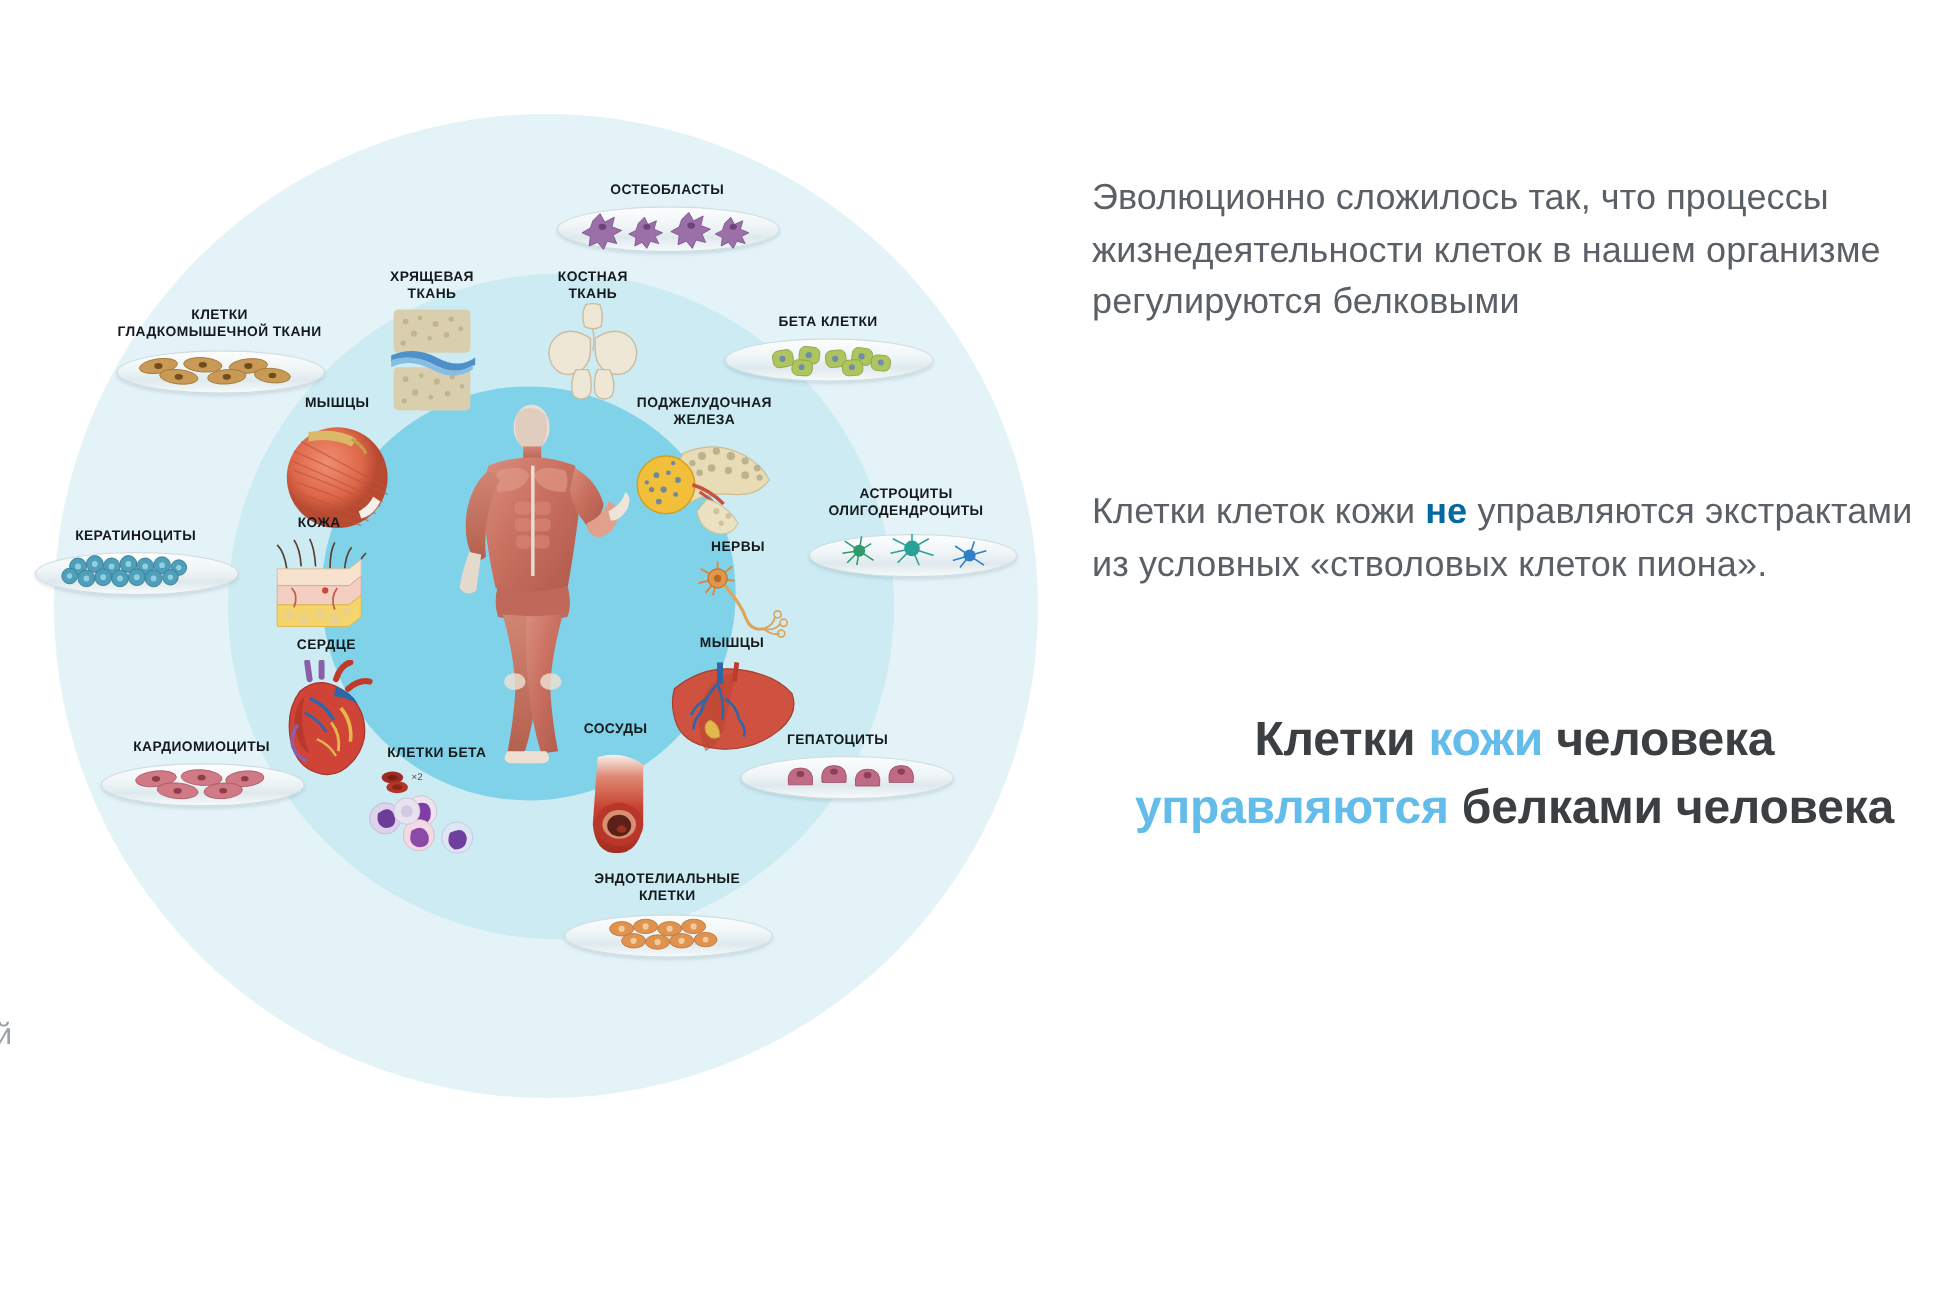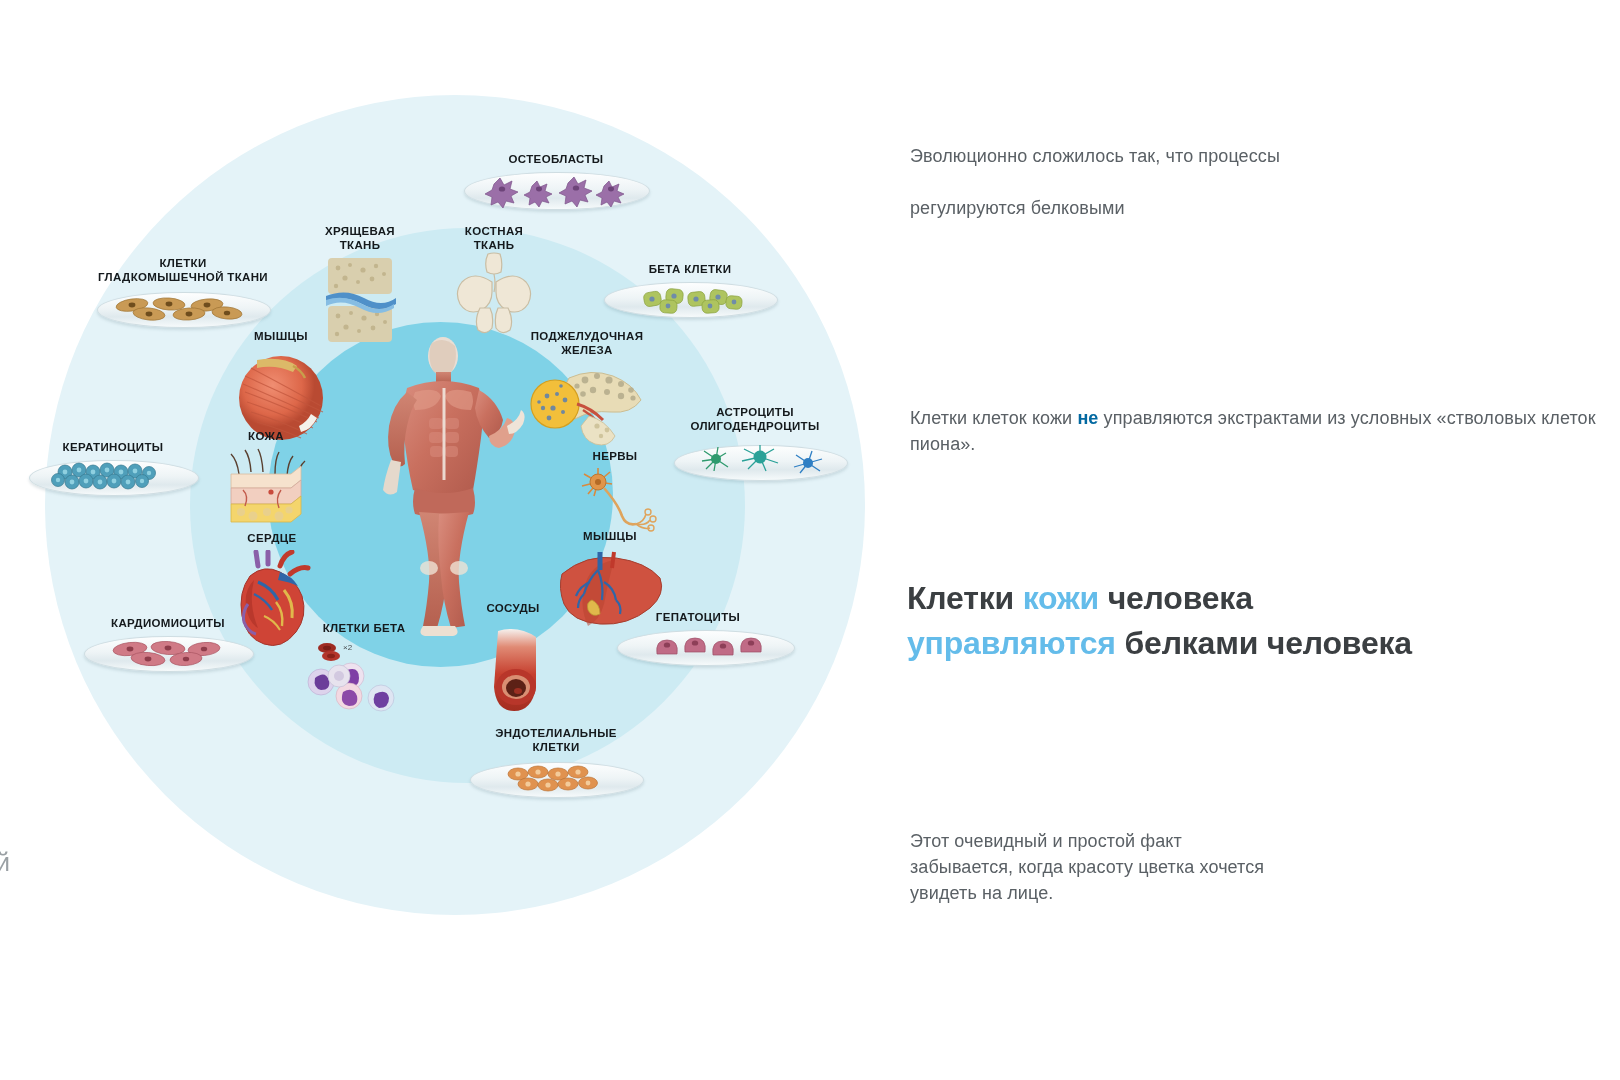--- a/index.html
+++ b/index.html
@@ -49,33 +49,34 @@
   .dish .cells{position:absolute;left:0;top:0;width:100%;height:100%;}
 
   
   .organ{position:absolute;transform:translateX(-50%);}
 
   
   #text-col{position:absolute;left:905px;top:0;width:715px;height:1080px;}
   .para{
     position:absolute;
     color:#5a6065;
-    font-size:18px;
+    font-size:30px;
     line-height:1.45;
     letter-spacing:.1px;
   }
   #para-1{top:143px;left:5px;width:690px;}
   #para-2{top:405px;left:5px;width:690px;}
   #para-3{top:828px;left:5px;width:600px;}
   .para b{color:#0369a1;font-weight:bold;}
 
   #headline{
-    position:absolute;top:576px;left:2px;width:710px;
-    font-size:32px;line-height:1.42;font-weight:bold;color:#3b3f42;
+    position:absolute;top:588px;left:2px;width:710px;
+    font-size:40px;line-height:1.42;font-weight:bold;color:#3b3f42;
     letter-spacing:-.2px;
+    text-align:center;
   }
   #headline .hl{color:#64bcea;font-weight:bold;}
 
   
   #edge-glyph{
     position:absolute;left:-4px;top:848px;
     font-size:25px;color:#9aa0a4;
   }
 </style>
 </head>
@@ -590,34 +591,29 @@
     </div>
 
   </div>
 
   <div id="edge-glyph">й</div>
 
   <div id="text-col">
 
     <div class="para" id="para-1">
       <span>Эволюционно сложилось так, что процессы</span><br>
-      <br>
+      <span>жизнедеятельности  клеток в нашем организме</span><br>
       <span>регулируются  белковыми</span><br>
     </div>
 
     <div class="para" id="para-2">
       <span>Клетки клеток кожи </span><b>не</b><span> управляются экстрактами из условных «стволовых клеток пиона».</span>
     </div>
 
     <div id="headline">
       <div><span>Клетки </span><span class="hl">кожи</span><span> человека</span></div>
       <div><span class="hl">управляются</span><span> белками человека</span></div>
     </div>
 
-    <div class="para" id="para-3">
-      <span>Этот очевидный и простой факт</span><br>
-      <span>забывается, когда красоту цветка хочется</span><br>
-      <span>увидеть на лице.</span>
-    </div>
 
   </div>
 
 </div>
 
 </body></html>

